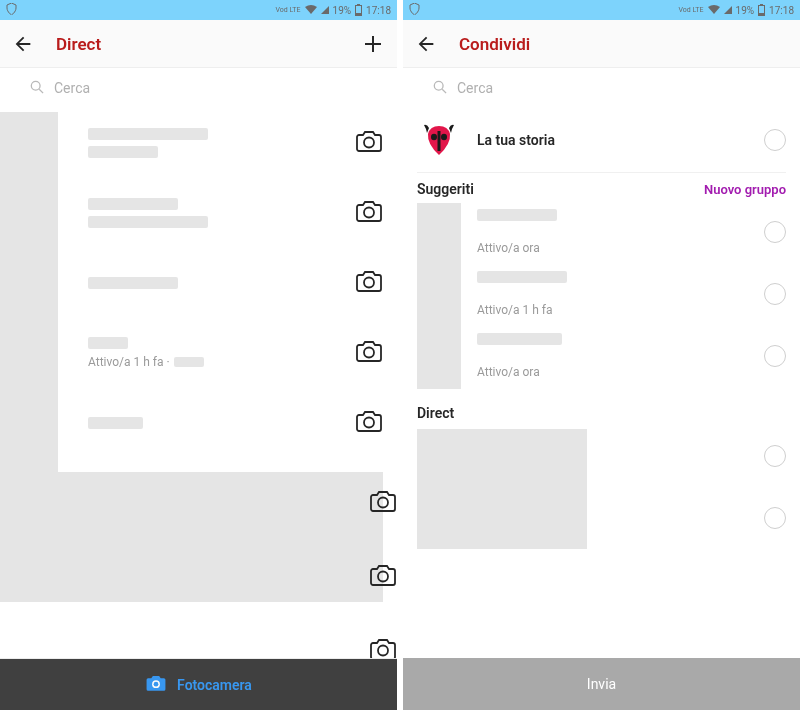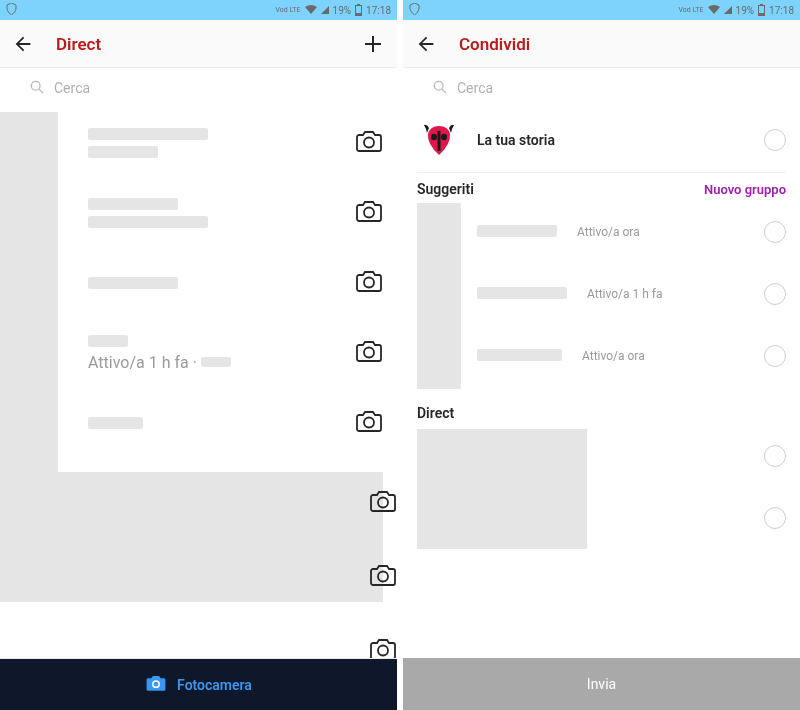--- a/index.html
+++ b/index.html
@@ -79,36 +79,36 @@
     font-size:14px;
     border-bottom: 0;
   }
   .search-row .mag { margin-right:10px; }
   
   .left-list { flex:1; overflow:hidden; padding: 0 14px; }
   .redact { background:#e5e5e5; height:12px; border-radius:2px; }
   .redact.w1 { width:120px; }
   .redact.w2 { width:90px; }
   .redact.w3 { width:70px; }
-  .subtext { font-size:16px; color:#9a9a9a; display:flex; align-items:center; gap:4px;}
+  .subtext { font-size:12px; color:#9a9a9a; display:flex; align-items:center; gap:4px;}
   .cam-btn { margin-left:auto; flex-shrink:0; }
   .left-block {
     position:relative; padding-left:74px;
   }
   .left-big-avatar {
     position:absolute; left:0; top:4px; width:58px; height:362px; background:#e5e5e5;
   }
   .left-item { height:70px; display:flex; align-items:center; }
   .left-item .txt { flex:1; display:flex; flex-direction:column; gap:6px;}
   .left-bigcard {
     height:130px; background:#e5e5e5; margin:6px 0 0 -74px; width:calc(100% + 74px);
   }
   
   .bottom-left {
-    height:52px; background:#0f172a; border-top:1px solid #ececec;
+    height:52px; background:#404040; border-top:1px solid #ececec;
     display:flex; align-items:center; justify-content:center; gap:10px;
     color:#3897f0; font-weight:600; font-size:14px;
   }
   .r-list { flex:1; overflow:hidden; padding: 0 14px; }
   .r-row {
     display:flex; align-items:center; padding:10px 0;
   }
   .r-avatar {
     width:44px;height:44px; flex-shrink:0; margin-right:16px;
     display:flex;align-items:center;justify-content:center;
@@ -118,21 +118,21 @@
     width:22px;height:22px;border:1.5px solid #cfcfcf;border-radius:50%;flex-shrink:0;
   }
   .section-head {
     display:flex; align-items:center; padding:8px 0 4px;gap:28px;
   }
   .section-title { font-size:14px; font-weight:600; color:#262626; flex:1;}
   .section-link { font-size:13px; font-weight:600; color:#a21caf;}
   .sug-block { position:relative; padding-left:60px; min-height:190px;}
   .sug-avatar { position:absolute; left:0; top:2px; width:44px; height:186px; background:#e5e5e5;}
   .sug-item { height:62px; display:flex; align-items:center;}
-  .sug-txt { flex:1; display:flex; flex-direction:row; gap:20px;}
+  .sug-txt { flex:1; display:flex; flex-direction:column; gap:20px;}
   .sug-sub { font-size:12px; color:#9a9a9a;}
   .recent-avatar { width:44px; height:160px; background:#e5e5e5; margin-left:0;}
   .recent-wrap { position:relative; padding-left:60px;}
   .recent-wrap .recent-avatar{position:absolute;left:0;top:4px;height:120px;width:170px;}
   .recent-item{height:62px;display:flex;align-items:center;}
   
   .bottom-right {
     height:52px; background:#a9a9a9; color:#fff;
     display:flex;align-items:center;justify-content:center;
     font-size:14px;

